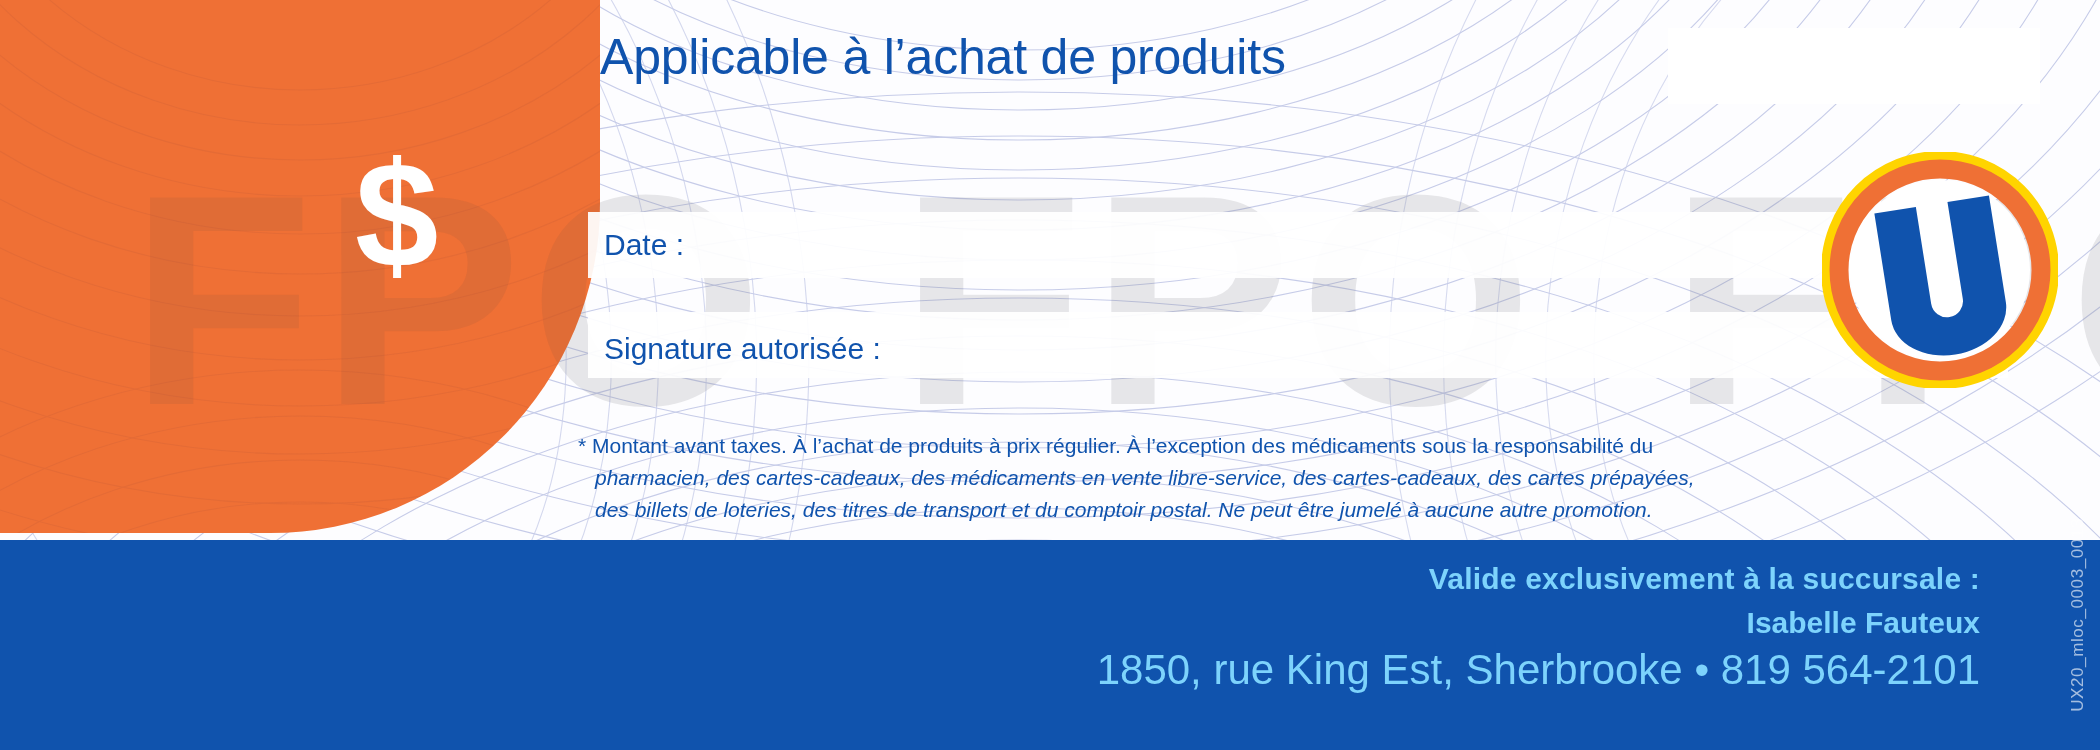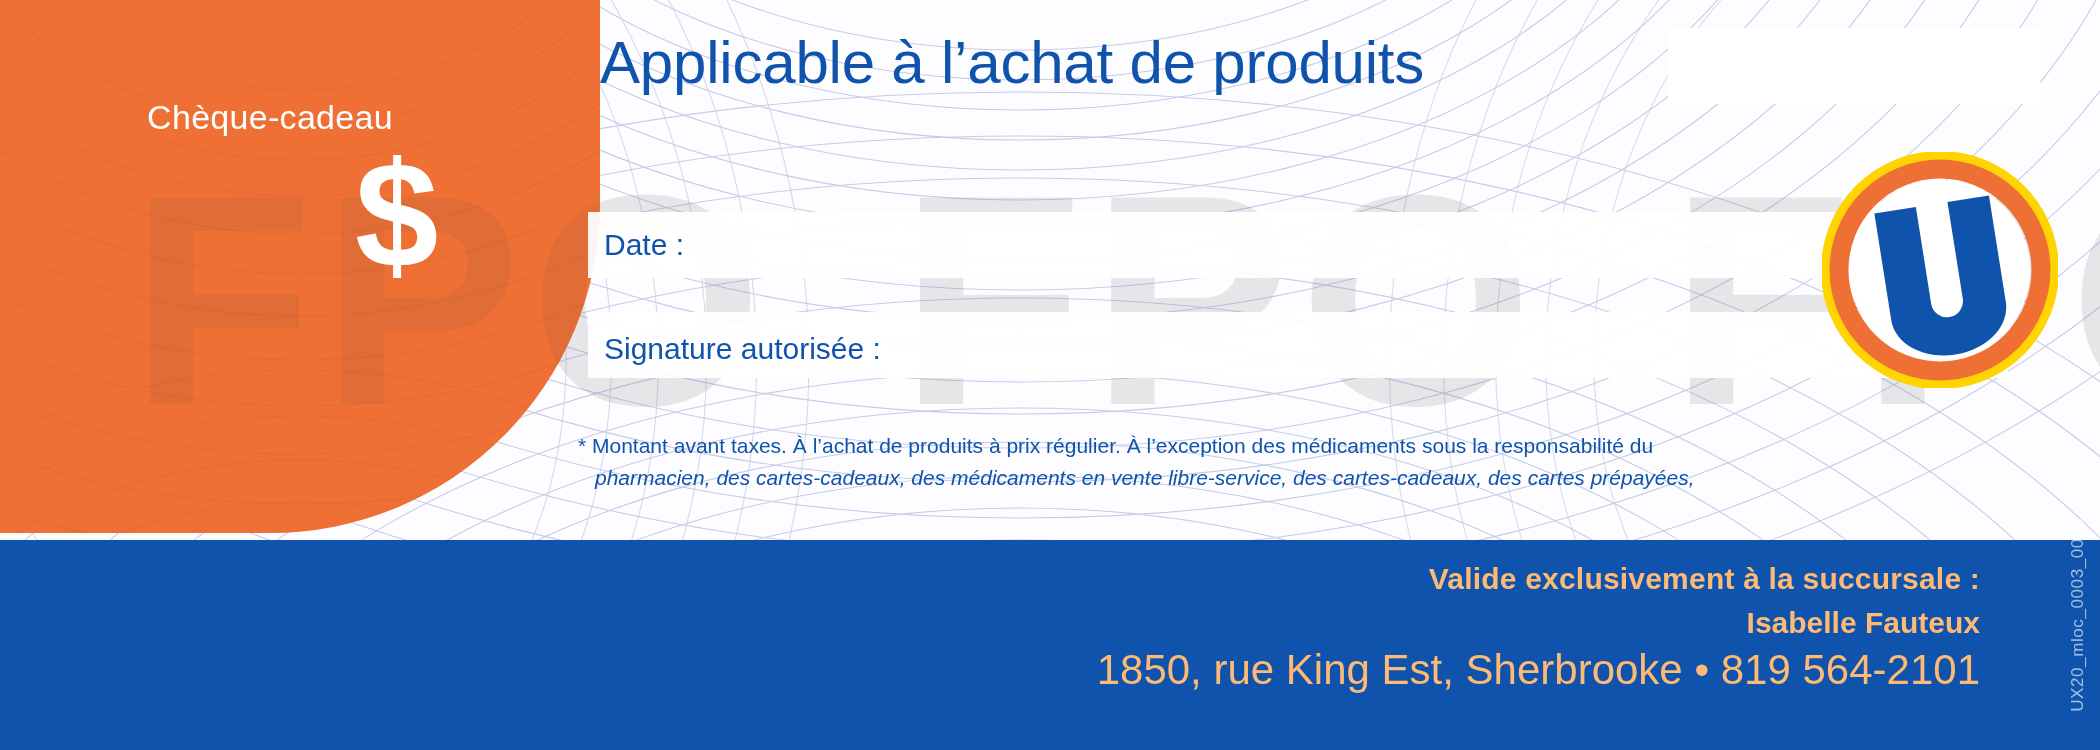--- a/index.html
+++ b/index.html
@@ -106,21 +106,21 @@
     z-index: 4;
   }
 
   
   .headline {
     position: absolute;
     top: 28px;
     left: 600px;
     width: 1000px;
     color: #1053ad;
-    font-size: 60px;
+    font-size: 50px;
     line-height: 1.17;
     letter-spacing: -0.2px;
     z-index: 5;
   }
   .headline .l2 { display: block; }
 
   
   .field-band {
     position: absolute;
     left: 588px;
@@ -186,21 +186,21 @@
     width: 2100px;
     height: 210px;
     background: #1053ad;
     z-index: 8;
   }
   .footer-inner {
     position: absolute;
     right: 120px;
     top: 22px;
     text-align: right;
-    color: #fdba74;
+    color: #7dd3fc;
   }
   .footer-line1 {
     font-size: 30px;
     font-weight: bold;
     letter-spacing: 0.2px;
     display: block;
     margin-bottom: 10px;
   }
   .footer-store {
     font-size: 30px;
@@ -323,37 +323,37 @@
         <ellipse cx="300" cy="-230" rx="950" ry="840"></ellipse>
         <ellipse cx="300" cy="880" rx="360" ry="300"></ellipse>
         <ellipse cx="300" cy="880" rx="405" ry="338"></ellipse>
         <ellipse cx="300" cy="880" rx="452" ry="378"></ellipse>
         <ellipse cx="300" cy="880" rx="500" ry="420"></ellipse>
         <ellipse cx="300" cy="880" rx="552" ry="464"></ellipse>
         <ellipse cx="300" cy="880" rx="606" ry="510"></ellipse>
       </g>
     </svg>
     <div class="orange-fpo">FPO</div>
-    <div class="cheque-label">Chèque-cadeau</div>
     <div class="dollar-sign">$</div>
   </div>
 
   <div class="headline">
     <span>Applicable à l’achat de produits</span>
   </div>
 
   <div class="field-band band-date"></div>
   <div class="field-band band-sign"></div>
 
   <div class="field-label label-date">Date :</div>
   <div class="field-label label-sign">Signature autorisée :</div>
 
   <div class="fineprint">
     <span class="fp-line">* Montant avant taxes. À l’achat de produits à prix régulier. À l’exception des médicaments sous la responsabilité du</span>
     <span class="fp-line indent">pharmacien, des cartes-cadeaux, des médicaments en vente libre-service, des cartes-cadeaux, des cartes prépayées,</span>
+    <span class="fp-line indent">des billets de loteries, des titres de transport et du comptoir postal. Ne peut être jumelé à aucune autre promotion.</span>
   </div>
 
   <svg class="logo-badge" viewBox="0 0 236 236">
     <circle cx="118" cy="118" r="114" fill="none" stroke="#FFD400" stroke-width="10"></circle>
     <circle cx="118" cy="118" r="101" fill="none" stroke="#EF7035" stroke-width="19"></circle>
     <circle cx="118" cy="118" r="90" fill="#ffffff"></circle>
     <g transform="rotate(-9 118 118)">
       <path d="M 62 52 L 104 52 L 104 150 A 16 16 0 0 0 136 150 L 136 52 L 178 52 L 178 160 A 58 44 0 0 1 62 160 Z" fill="#1053AD"></path>
     </g>
   </svg>

